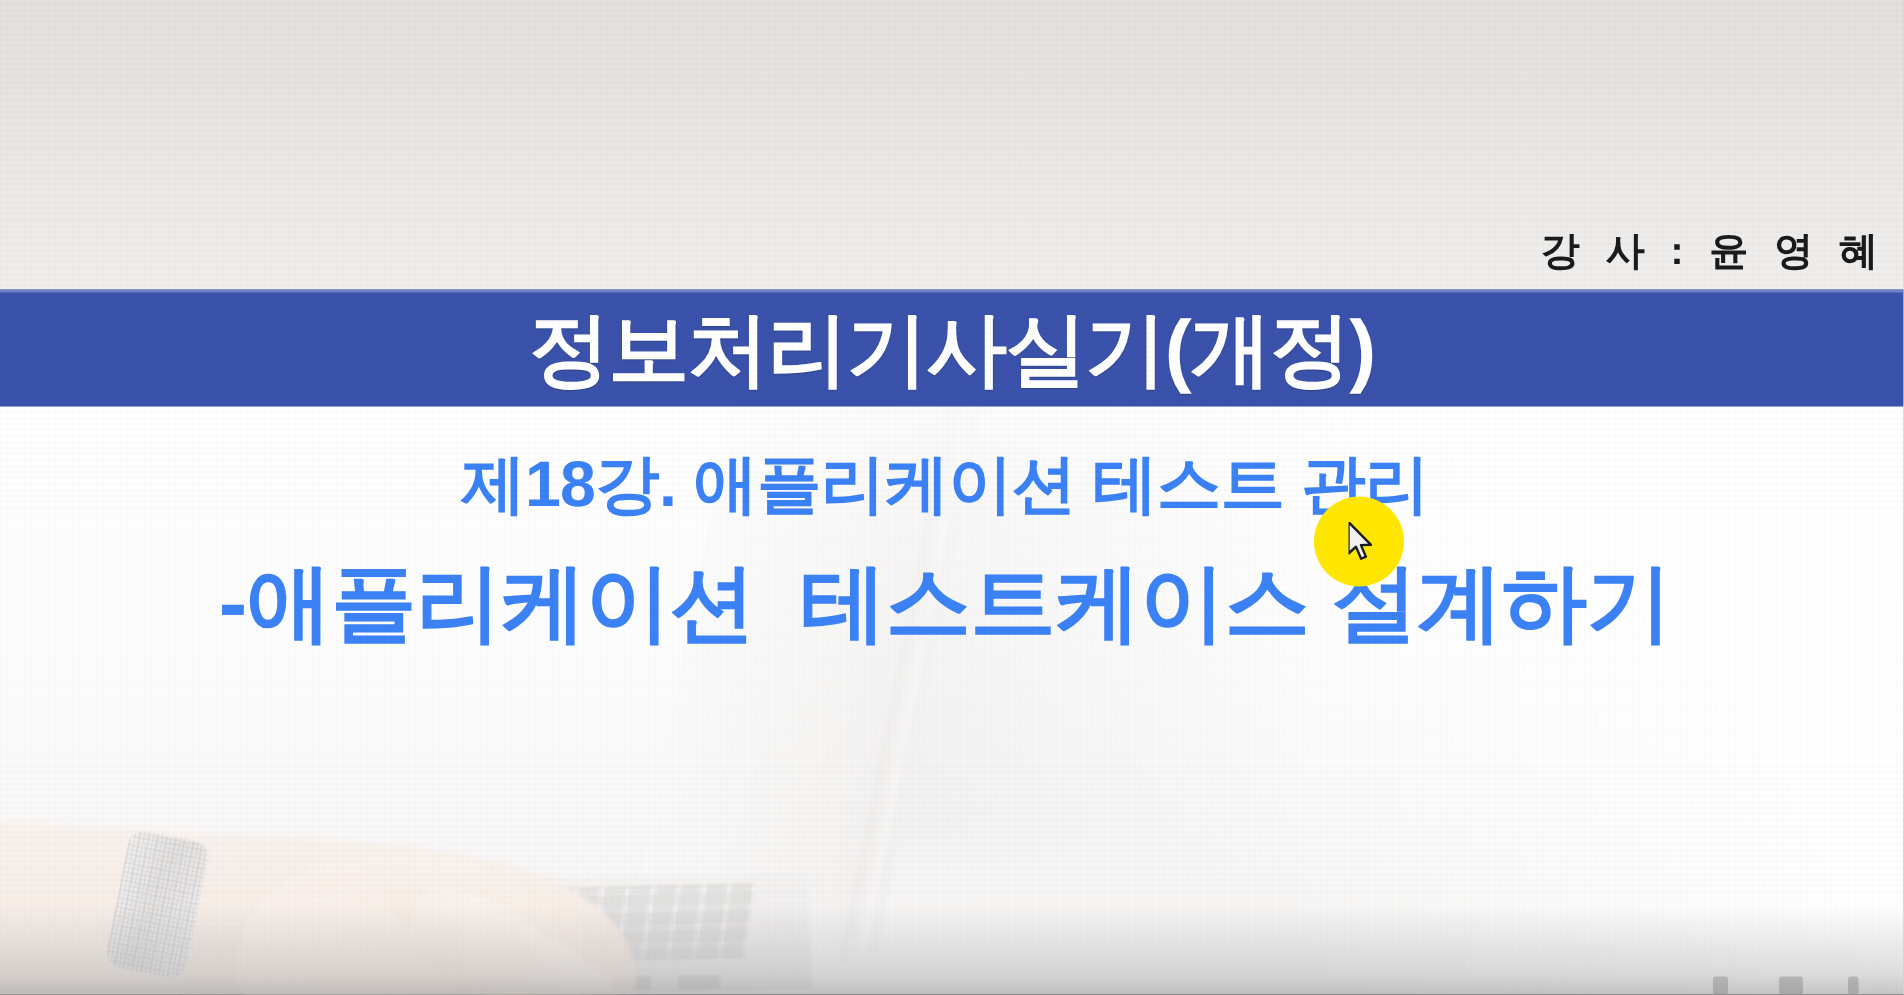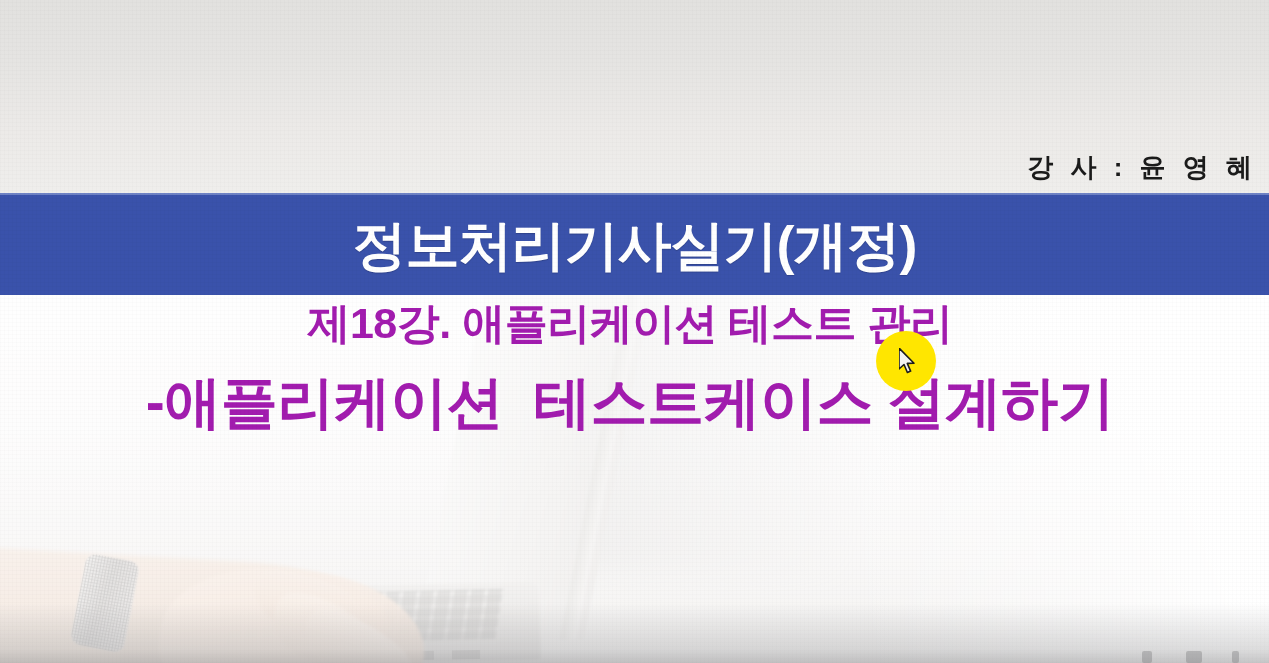--- a/index.html
+++ b/index.html
@@ -277,21 +277,21 @@
   .bottom-ghost.g1 { left: 1142px; width: 10px; }
   .bottom-ghost.g2 { left: 1186px; width: 16px; }
   .bottom-ghost.g3 { left: 1232px; width: 7px; }
 
   
   .title-band {
     position: absolute;
     left: 0;
     top: 193px;
     width: 1269px;
-    height: 102px;
+    height: 78px;
     background: #3a52ab;
     border-top: 2px solid #6f83c6;
     box-sizing: border-box;
     z-index: 20;
     display: flex;
     align-items: center;
     justify-content: center;
   }
   .title-band .title-text {
     color: #ffffff;
@@ -320,21 +320,21 @@
   .subtitle-block {
     position: absolute;
     left: 0;
     top: 294px;
     width: 1260px;
     z-index: 30;
     text-align: center;
     pointer-events: none;
   }
   .subtitle-line {
-    color: #a21caf;
+    color: #3b82f6;
     font-weight: bold;
     line-height: 1.38;
     white-space: pre;
     display: block;
   }
   .subtitle-line.l1 { font-size: 43px; letter-spacing: -0.5px; }
   .subtitle-line.l2 { font-size: 57px; letter-spacing: -0.5px; margin-top: 10px; }
 
   
   .cursor-highlight {

